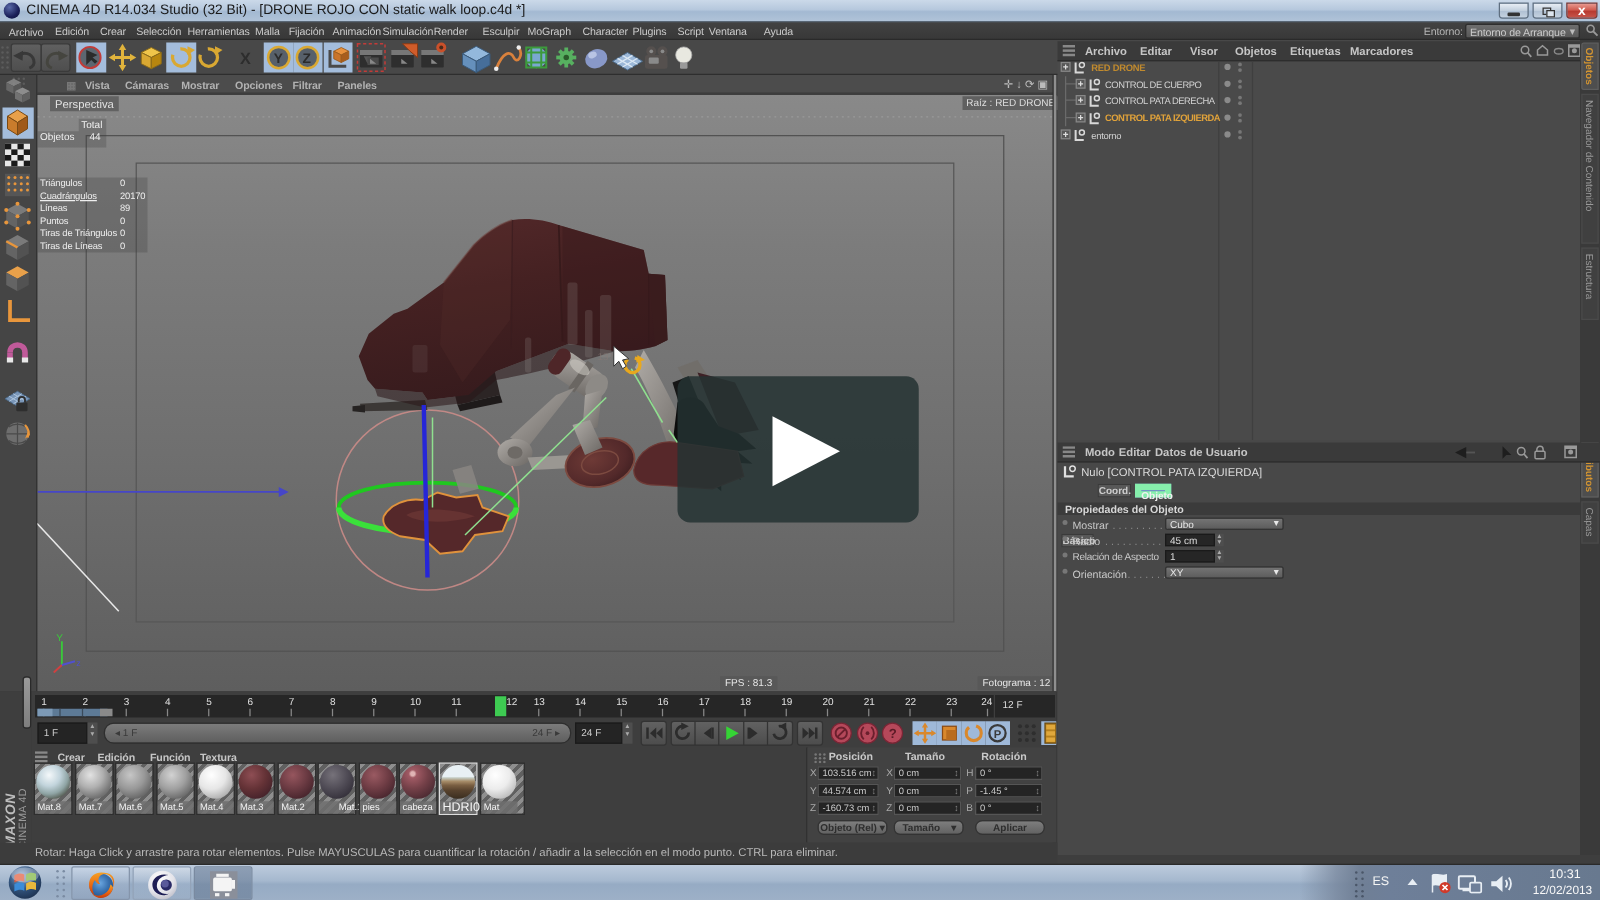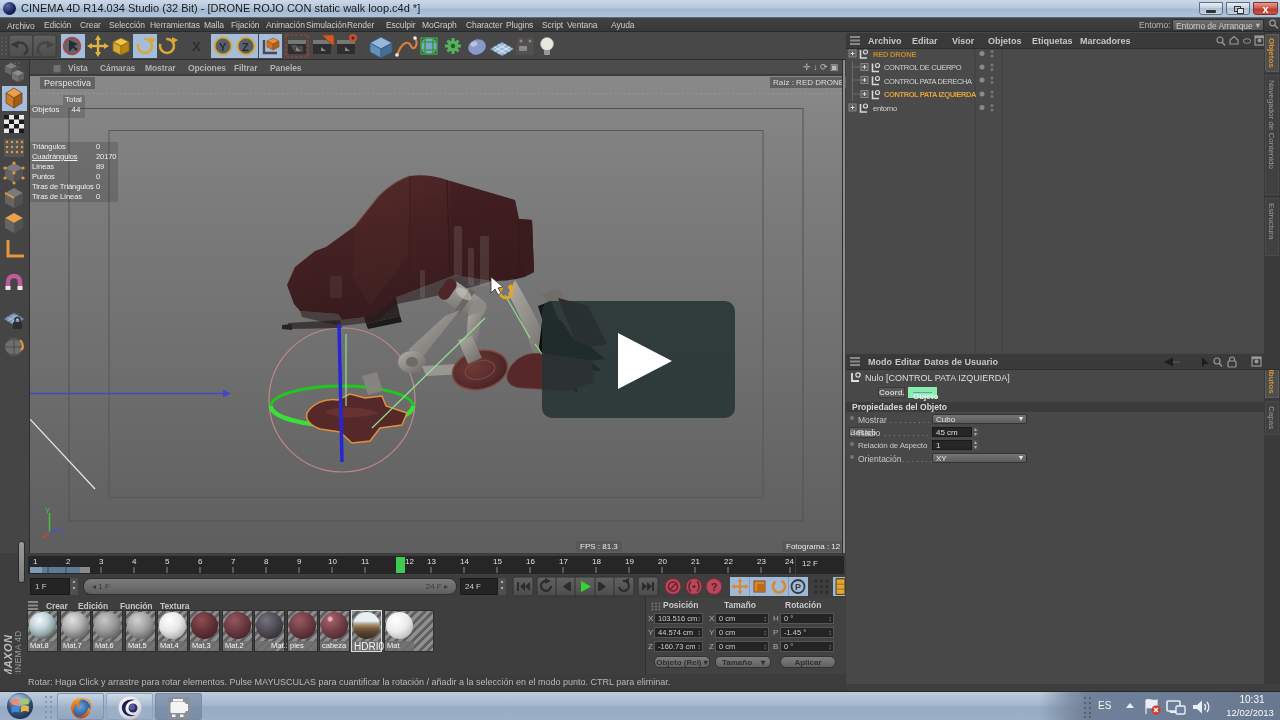--- a/index.html
+++ b/index.html
@@ -910,21 +910,21 @@
     <div class="abs" style="left:294px;top:12px;width:31px;height:42px;border:1px solid #2e2e2e;
       background:repeating-linear-gradient(135deg,#8e8e8e 0 3px,#606060 3px 6px);">
       <div class="abs" style="left:1px;top:1px;width:27px;height:27px;border-radius:50%;background:radial-gradient(circle at 34% 26%, #e0b4b4 0 6%, #a05a64 12%, #744048 45%, #4c2a32 80%, #362026);"></div>
       <div class="abs" style="left:0;bottom:0;width:29px;height:10px;background:rgba(110,110,110,0.85);color:#f4f4f4;font-size:7.5px;padding-left:2px;">cabeza</div>
     </div>
     <div class="abs" style="left:326px;top:12px;width:31px;height:42px;border:1px solid #ddd;
       background:repeating-linear-gradient(135deg,#8e8e8e 0 3px,#606060 3px 6px);">
       <div class="abs" style="left:1px;top:1px;width:27px;height:27px;border-radius:50%;background:linear-gradient(#e8f0f4 0 34%, #c4ccc4 38%, #a88e6a 48%, #7a5f42 60%, #58432e 75%, #3a2e20);"></div>
       <div class="abs" style="left:0;bottom:0;width:29px;height:10px;background:rgba(110,110,110,0.85);color:#f4f4f4;font-size:10px;padding-left:2px;">HDRI01</div>
     </div>
-    <div class="abs" style="left:359px;top:12px;width:50px;height:42px;border:1px solid #2e2e2e;
+    <div class="abs" style="left:359px;top:12px;width:36px;height:42px;border:1px solid #2e2e2e;
       background:repeating-linear-gradient(135deg,#8e8e8e 0 3px,#606060 3px 6px);">
       <div class="abs" style="left:1px;top:1px;width:27px;height:27px;border-radius:50%;background:radial-gradient(circle at 38% 30%, #ffffff, #ececec 45%, #c2c2c2 75%, #969696);"></div>
       <div class="abs" style="left:0;bottom:0;width:29px;height:10px;background:rgba(110,110,110,0.85);color:#f4f4f4;font-size:7.5px;padding-left:2px;">Mat</div>
     </div>
     </div>
 
     <div class="abs" style="left:620px;top:0;width:1px;height:76px;background:#2e2e2e;"></div>
     <div class="abs" style="left:621px;top:0;width:199px;height:76px;background:#424242;">
       <svg class="abs" style="left:5px;top:4px;" width="10" height="9">
           <g fill="#777">

